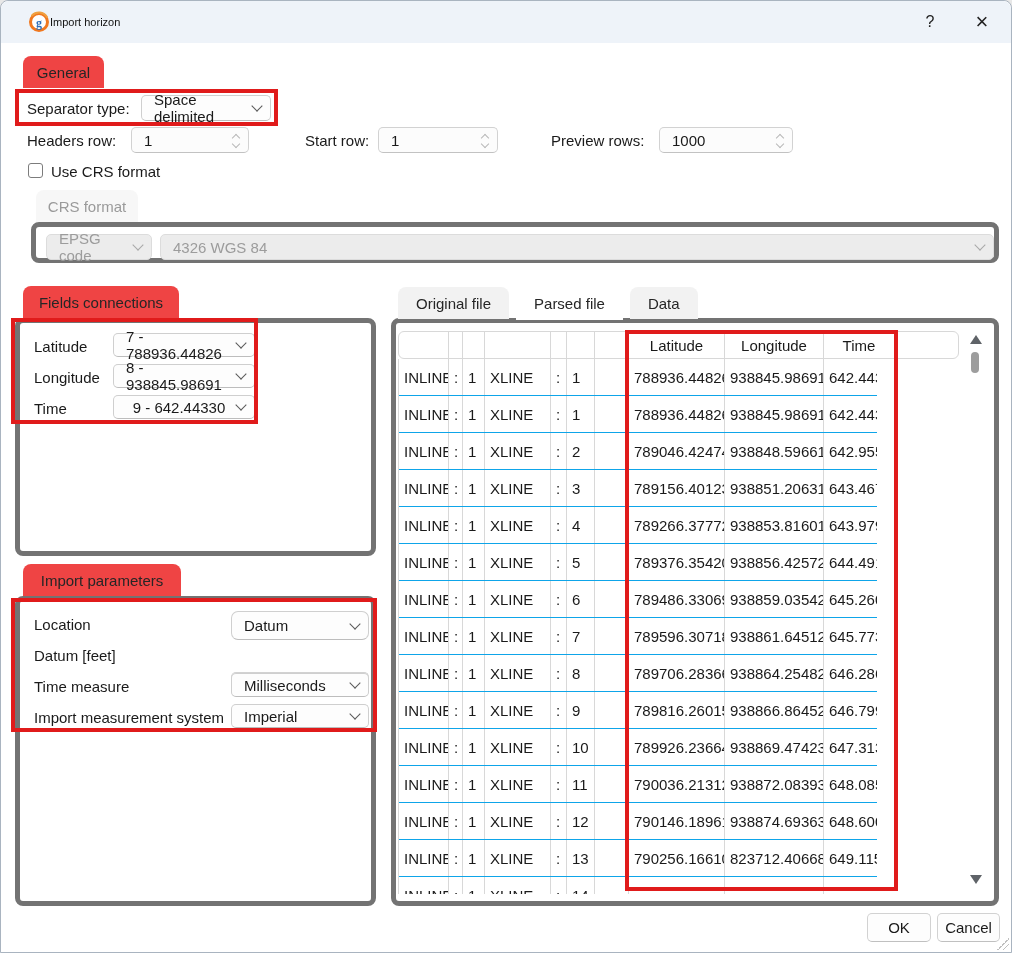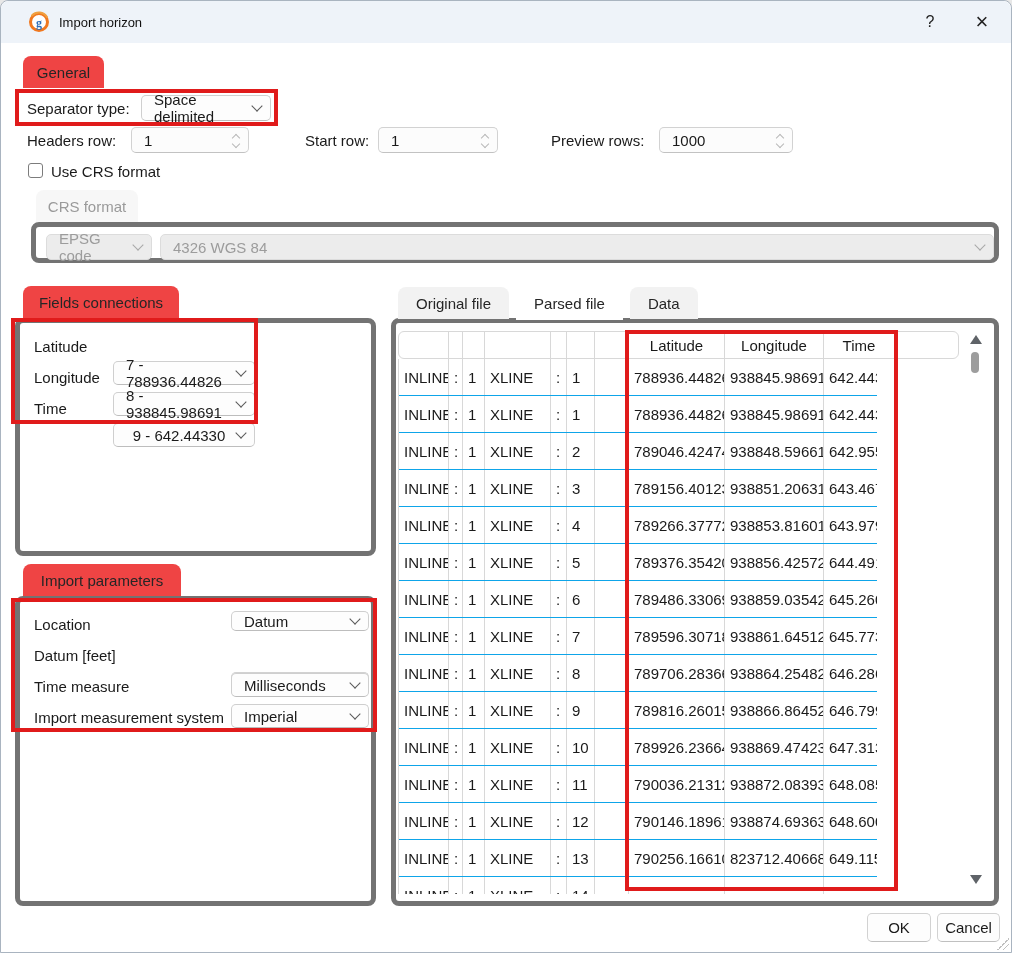--- a/index.html
+++ b/index.html
@@ -11,21 +11,21 @@
     border:1px solid #a9b4c0; border-radius:8px 8px 0 0; overflow:hidden;
   }
 
   
   .titlebar {
     position:absolute; left:0; top:0; width:100%; height:42px;
     background:#eef3f9; display:flex; align-items:center;
     border-radius:8px 8px 0 0;
   }
   .titlebar .app-icon { margin-left:27px; width:22px; height:22px; display:inline-flex; }
-  .titlebar .title { margin-left:9px; font-size:13px; color:#111; }
+  .titlebar .title { font-size:11px; color:#111; }
   .tb-btn {
     position:absolute; top:0; width:46px; height:42px; display:flex;
     align-items:center; justify-content:center; font-size:16px; color:#222; cursor:default;
   }
   .tb-help { right:58px; }
   .tb-close { right:6px; font-size:22px; font-weight:300; }
 
   
   .tab {
     position:absolute; background:#ef4444; border-radius:8px 8px 0 0;
@@ -35,21 +35,21 @@
   .tab.disabled { color:#9a9a9a; background:#f7f7f7; }
   .panel {
     position:absolute; background:#ffffff; border:5px solid #737373; border-radius:8px;
   }
   .lbl { position:absolute; font-size:15px; white-space:nowrap; }
   .combo {
     position:absolute; height:26px; background:#fdfdfd;
     border:1px solid #cfcfcf; border-bottom-color:#bdbdbd; border-radius:5px;
     display:flex; align-items:center; font-size:15px; padding:0 26px 0 12px;
   }
-  .combo.centered { justify-content:center; padding-right:22px;margin-top:28px; }
+  .combo.centered { justify-content:center; padding-right:22px; }
   .combo.disabled { background:#ececec; color:#9c9c9c; border-color:#dcdcdc; }
   .chev {
     position:absolute; right:9px; top:50%; width:8px; height:8px; margin-top:-6px;
     border-right:1.6px solid #5a5a5a; border-bottom:1.6px solid #5a5a5a;
     transform:rotate(45deg);
   }
   .combo.disabled .chev { border-color:#a8a8a8; }
   .spin {
     position:absolute; height:26px; background:#fcfcfc;
     border:1px solid #d2d2d2; border-bottom-color:#c2c2c2; border-radius:5px;
@@ -207,21 +207,21 @@
     <div class="lbl" style="left:14px; top:77px;">Time</div>
     <div class="combo centered" style="left:93px; top:72px; width:142px; height:24px;">
       <span>9 - 642.44330</span>
       <i class="chev"></i>
     </div>
   </div>
 
   <div class="tab" style="left:22px; top:563px; width:158px; height:32px;">Import parameters</div>
   <div class="panel" style="left:14px; top:595px; width:361px; height:310px;">
     <div class="lbl" style="left:14px; top:15px;">Location</div>
-    <div class="combo" style="left:211px; top:10px; width:138px; height:20px;">
+    <div class="combo" style="left:211px; top:10px; width:138px; height:29px;border-radius:7px;">
       <span>Datum</span>
       <i class="chev"></i>
     </div>
     <div class="lbl" style="left:14px; top:46px;">Datum [feet]</div>
     <div class="spin centered" style="left:211px; top:41px; width:138px; height:24px;margin-top:30px;">
       <span>5500.00</span>
       <span class="spin-arrows" style="top:3px;">
           <i class="up"></i>
           <i class="down"></i>
         </span>

